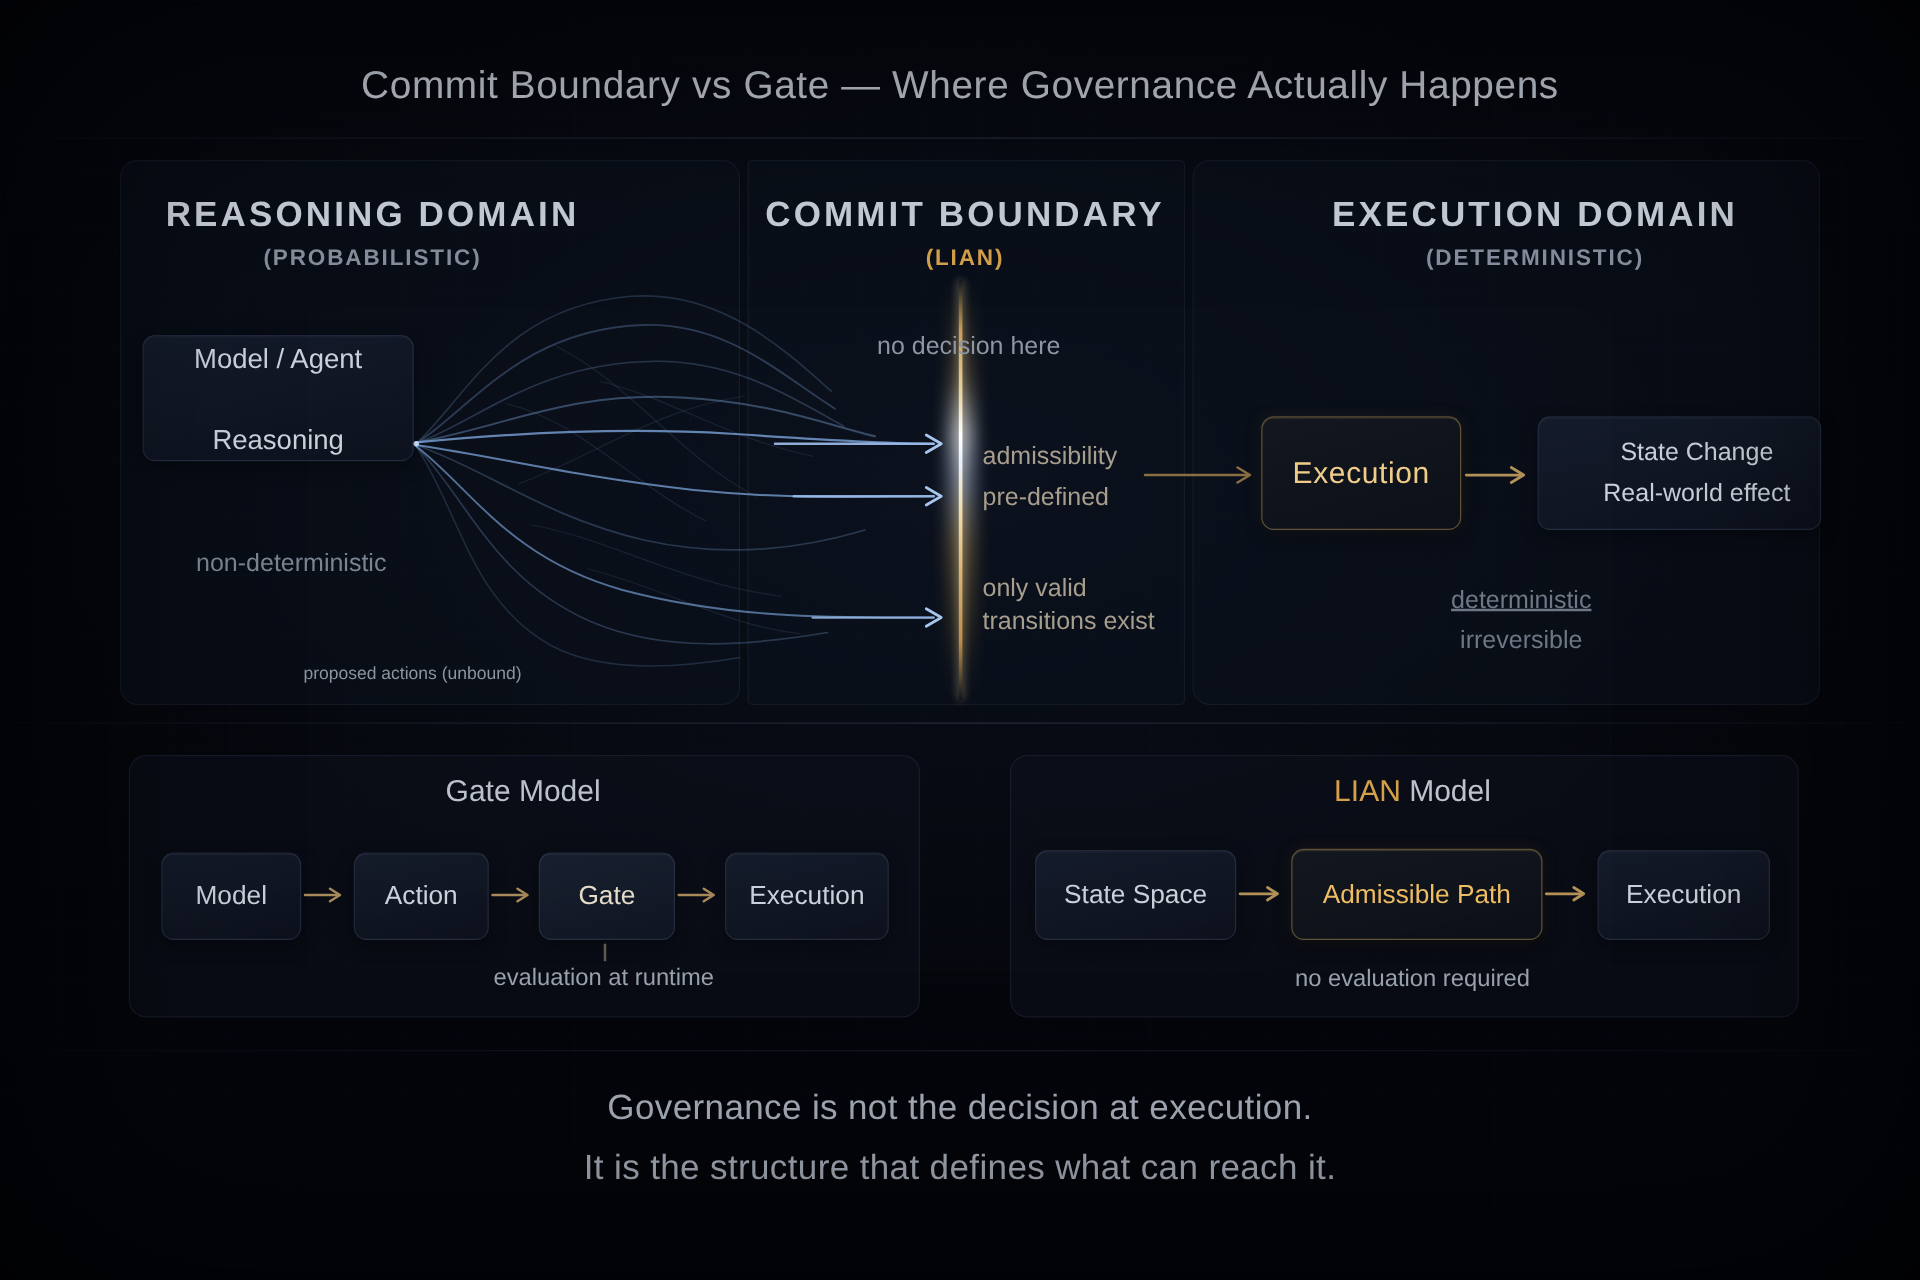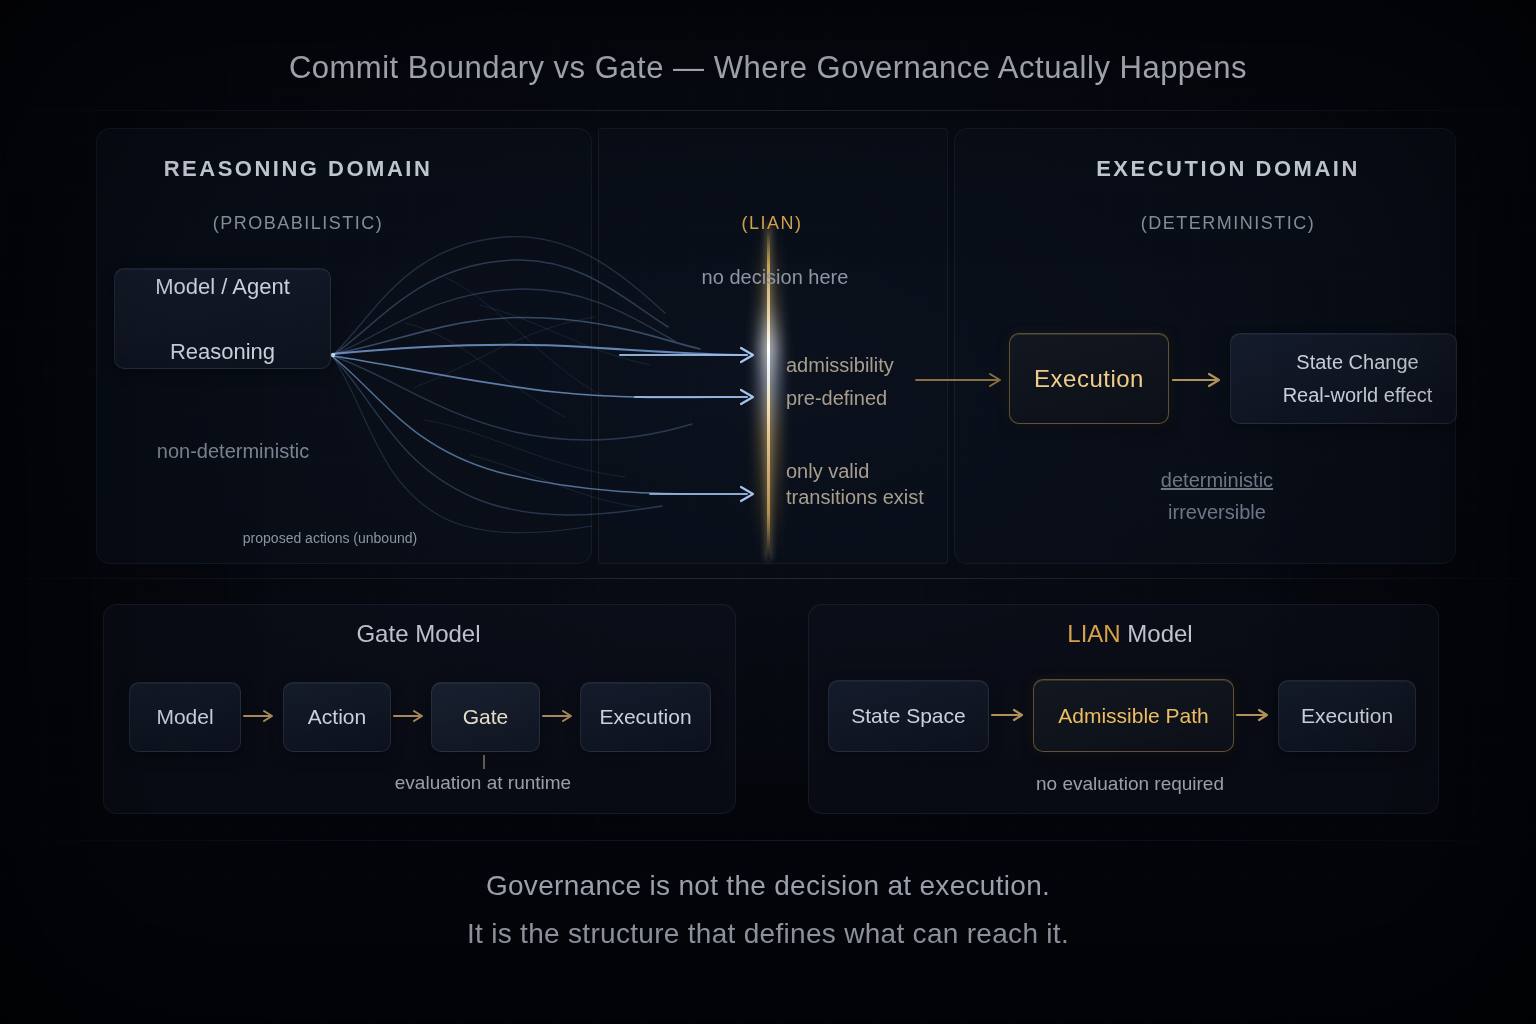--- a/index.html
+++ b/index.html
@@ -18,22 +18,22 @@
       linear-gradient(90deg, rgba(110,140,190,0.035) 1px, transparent 1px);
     background-size:46px 46px;
   }
   .vignette{position:absolute;inset:0;pointer-events:none;box-shadow:inset 0 0 220px rgba(0,0,0,0.85);}
   .abs{position:absolute;}
   .ctr{text-align:center;}
   .hairline{position:absolute;left:0;width:1536px;height:1px;background:linear-gradient(90deg,rgba(140,165,210,0.02),rgba(140,165,210,0.14) 30%,rgba(150,180,230,0.18) 52%,rgba(140,165,210,0.12) 75%,rgba(140,165,210,0.02));}
   .page-title{left:0;width:1536px;top:50px;font-size:31px;font-weight:500;letter-spacing:.5px;color:#c9cfd9;}
   .panel{position:absolute;border:1px solid rgba(110,135,175,0.10);background:rgba(14,20,33,0.38);border-radius:14px;}
   .panel-b{border:1px solid rgba(110,135,175,0.13);background:rgba(13,18,30,0.5);}
-  .dom-title{font-size:22px;font-weight:700;letter-spacing:2.5px;color:#c9cfda;}
-  .dom-sub{font-size:18px;letter-spacing:1.5px;color:#868e9d;margin-top:25px;}
+  .dom-title{font-size:28px;font-weight:700;letter-spacing:2.5px;color:#c9cfda;}
+  .dom-sub{font-size:18px;letter-spacing:1.5px;color:#868e9d;margin-top:8px;font-weight:bold;}
   .gold{color:#d5a04a;}
   .node{
     position:absolute;border-radius:10px;display:flex;align-items:center;justify-content:center;
     background:linear-gradient(165deg,rgba(25,33,50,0.72),rgba(14,19,31,0.78));
     border:1px solid rgba(125,145,185,0.17);
     box-shadow:inset 0 1px 0 rgba(170,190,225,0.06), 0 4px 14px rgba(0,0,0,0.35);
     color:#cbd1db;font-size:21px;
   }
   .node.big{font-size:22px;gap:32px;}
   .node.gold-node{
@@ -110,20 +110,21 @@
       <path d="M330,279 L427,279" stroke-width="1.8" opacity="0.8"></path>
     </g>
     <g fill="none" stroke="#a6c5ee" stroke-width="2.2" stroke-linecap="round" stroke-linejoin="round">
       <path d="M421,133 L433,140 L421,147"></path>
       <path d="M421,175 L433,182 L421,189"></path>
       <path d="M421,272 L433,279 L421,286"></path>
     </g>
     <circle cx="13" cy="140" r="2.2" fill="#cfe2f8" opacity="0.85"></circle>
   </svg>
 
+  <div class="abs ctr dom-title" style="left:598px;top:156px;width:348px;">COMMIT BOUNDARY</div>
   <div class="abs ctr dom-sub gold" style="left:598px;top:188px;width:348px;">(LIAN)</div>
 
   <div class="boundary-glow"></div>
   <div class="boundary-core"></div>
 
   <div class="abs ctr" style="left:675px;top:266px;width:200px;font-size:20px;color:#8f96a3;">no decision here</div>
 
   <div class="abs warm" style="left:786px;top:352px;">admissibility</div>
   <div class="abs warm" style="left:786px;top:385px;">pre-defined</div>
   <div class="abs warm" style="left:786px;top:458px;">only valid</div>

